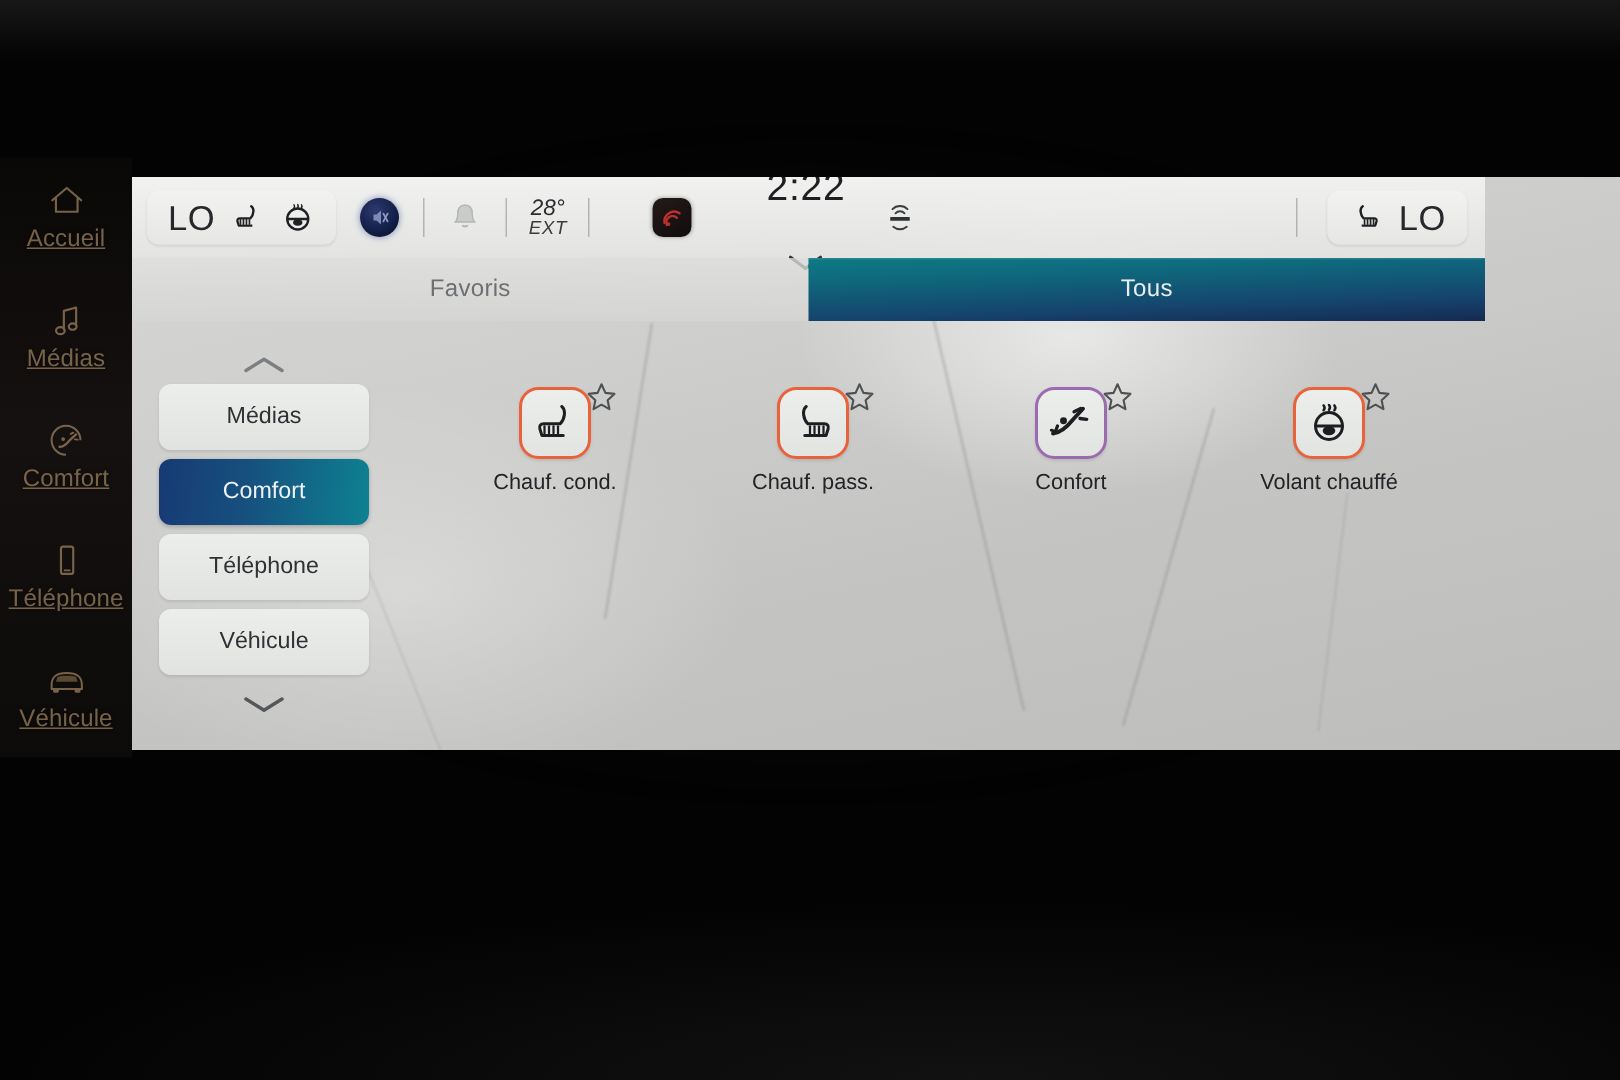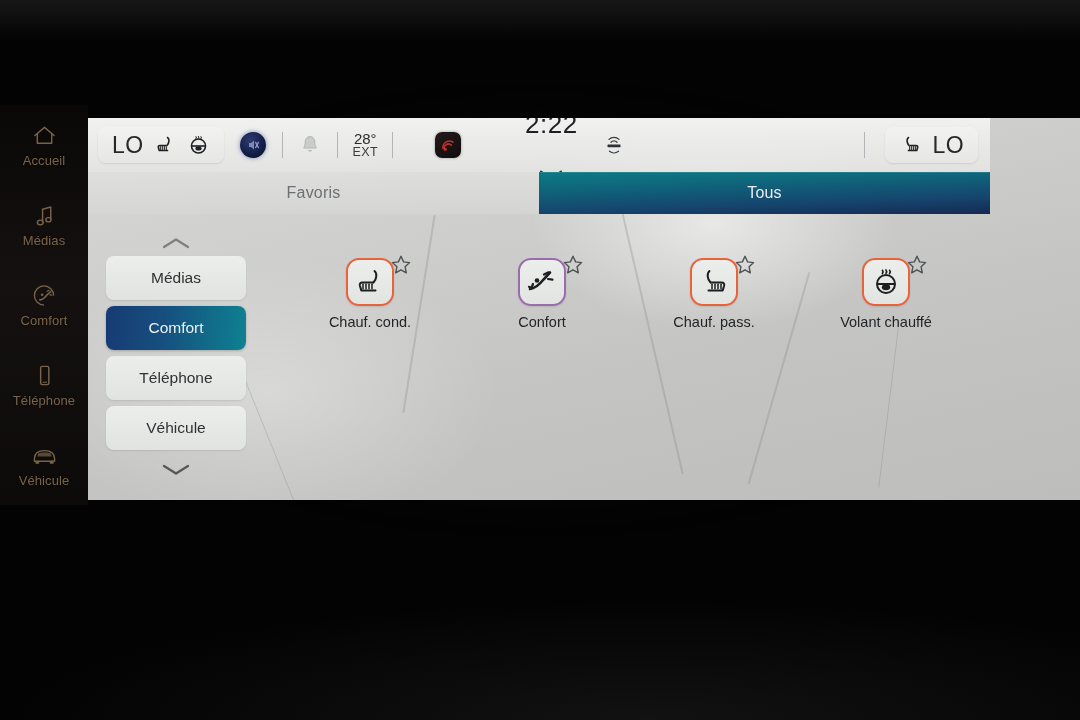--- a/index.html
+++ b/index.html
@@ -38,22 +38,22 @@
     flex:1; display:flex; flex-direction:column;
     align-items:center; justify-content:center; gap:5px;
     color:#c6a274; position:relative;
   }
   .side-item.dim { opacity:0.62; }
   .side-item.active {
     background:linear-gradient(180deg,#0d2530 0%, #0f2c3a 50%, #0a1e28 100%);
     color:#e8e8ea;
   }
   .side-label {
-    font-size:13px; letter-spacing:0.1px;
-    color:#b8986e; text-shadow:0 0 3px rgba(0,0,0,0.8);
+    font-size:16px; letter-spacing:0.1px;
+    color:#b8986e; text-shadow:0 0 3px rgba(0,0,0,0.8);text-decoration:underline;
   }
   .side-item.active .side-label { color:#e2e4e6; }
   .side-ico { width:27px; height:25px; display:block; }
 
   
   #screen {
     position:absolute; left:88px; top:118px; width:1008px; height:382px;
     overflow:hidden; z-index:4;
     background:#c9cac7;
   }
@@ -261,38 +261,38 @@
 
       <div class="sb-div" style="margin-left:16px;"></div>
 
       <svg width="22" height="24" viewBox="0 0 22 24" style="margin-left:16px;">
         <path d="M11 3.6 C7.8 3.6 6.2 6 6.2 9 C6.2 13 4.6 15 4.6 15 H17.4 C17.4 15 15.8 13 15.8 9 C15.8 6 14.2 3.6 11 3.6 Z" fill="#c9ccc8" stroke="#b3b7b3" stroke-width="1"></path>
         <path d="M9.2 17 C9.5 18.5 12.5 18.5 12.8 17" fill="#c9ccc8" stroke="#b3b7b3" stroke-width="1"></path>
       </svg>
 
       <div class="sb-div" style="margin-left:16px;"></div>
 
-      <div class="sb-temp" style="margin-left:14px;">
+      <div class="sb-temp" style="margin-left:14px;font-style:italic;">
         <span class="t1">28°</span>
         <span class="t2">EXT</span>
       </div>
 
       <div class="sb-div" style="margin-left:14px;"></div>
 
       <div class="app-tile" style="margin-left:42px;">
         <svg width="18" height="18" viewBox="0 0 18 18">
           <g fill="none" stroke="#c0302b" stroke-width="1.6" stroke-linecap="round">
             <path d="M4 12.5 A6.5 6.5 0 0 1 14 6.2"></path>
             <path d="M5.6 14 A4.2 4.2 0 0 1 12.3 9.2"></path>
           </g>
           <circle cx="6.6" cy="13.4" r="1.3" fill="#c0302b"></circle>
         </svg>
       </div>
 
-      <div class="clock-wrap" style="margin-left:64px;gap:31px;">
+      <div class="clock-wrap" style="margin-left:50px;gap:31px;">
         <span class="sb-clock">2:22</span>
         <svg width="30" height="13" viewBox="0 0 30 13" style="margin-top:-2px;">
           <path d="M5 2.5 L15 10 L25 2.5" fill="none" stroke="#35383b" stroke-width="2.1" stroke-linecap="round" stroke-linejoin="round"></path>
         </svg>
       </div>
 
       <svg width="28" height="28" viewBox="0 0 28 28" style="margin-left:22px;">
         <g fill="none" stroke="#3b3e41" stroke-width="1.3" stroke-linecap="round">
           <path d="M9 8.4 A7 7 0 0 1 19 8.4"></path>
           <path d="M11 11.2 A4 4 0 0 1 17 11.2"></path>
@@ -369,50 +369,50 @@
             </g>
           </svg>
         </div>
         <div class="app-label">Chauf. cond.</div>
         <svg class="star-btn" width="22" height="22" viewBox="0 0 22 22">
           <path d="M11 2.2 L13.6 7.9 L19.6 8.6 L15.1 12.8 L16.3 18.8 L11 15.8 L5.7 18.8 L6.9 12.8 L2.4 8.6 L8.4 7.9 Z" fill="none" stroke="#4e5154" stroke-width="1.4" stroke-linejoin="round"></path>
         </svg>
       </div>
 
       <div class="app-cell">
-        <div class="app-icon-box b-violet">
-          <svg width="34" height="32" viewBox="0 0 34 32">
-            <path d="M5 23 C10 22.5 14.5 18.5 18.5 13.5 L25 6.5" fill="none" stroke="#1c1e21" stroke-width="2.6" stroke-linecap="round"></path>
-            <circle cx="12" cy="14.5" r="2.3" fill="#1c1e21"></circle>
-            <path d="M19 8.5 l4.5 -2.2" stroke="#1c1e21" stroke-width="2.2" stroke-linecap="round"></path>
-            <path d="M23 13 l4.5 0.6" stroke="#1c1e21" stroke-width="2.2" stroke-linecap="round"></path>
-            <path d="M8 18 l-1.5 4" stroke="#1c1e21" stroke-width="2.2" stroke-linecap="round"></path>
-            <path d="M6.5 21.8 l-2.6 -1" stroke="#1c1e21" stroke-width="2" stroke-linecap="round"></path>
-          </svg>
-        </div>
-        <div class="app-label">Confort</div>
-        <svg class="star-btn" width="22" height="22" viewBox="0 0 22 22">
-          <path d="M11 2.2 L13.6 7.9 L19.6 8.6 L15.1 12.8 L16.3 18.8 L11 15.8 L5.7 18.8 L6.9 12.8 L2.4 8.6 L8.4 7.9 Z" fill="none" stroke="#4e5154" stroke-width="1.4" stroke-linejoin="round"></path>
-        </svg>
-      </div>
-
-      <div class="app-cell">
         <div class="app-icon-box b-orange">
           <svg width="34" height="32" viewBox="0 0 34 32">
             <path d="M12.5 5 C9.5 7.4 10.5 13.5 13.5 16.5" fill="none" stroke="#1c1e21" stroke-width="2" stroke-linecap="round"></path>
             <path d="M14 16.5 L24.5 16.5 C26.7 16.5 27.6 17.8 27.1 19.8 L25.7 24.4 L11.5 24.4" fill="none" stroke="#1c1e21" stroke-width="2" stroke-linejoin="round" stroke-linecap="round"></path>
             <g stroke="#1c1e21" stroke-width="1.5" stroke-linecap="round">
               <line x1="24" y1="18.2" x2="24" y2="22.8"></line>
               <line x1="21" y1="18.2" x2="21" y2="22.8"></line>
               <line x1="18" y1="18.2" x2="18" y2="22.8"></line>
               <line x1="15" y1="18.2" x2="15" y2="22.8"></line>
             </g>
           </svg>
         </div>
         <div class="app-label">Chauf. pass.</div>
+        <svg class="star-btn" width="22" height="22" viewBox="0 0 22 22">
+          <path d="M11 2.2 L13.6 7.9 L19.6 8.6 L15.1 12.8 L16.3 18.8 L11 15.8 L5.7 18.8 L6.9 12.8 L2.4 8.6 L8.4 7.9 Z" fill="none" stroke="#4e5154" stroke-width="1.4" stroke-linejoin="round"></path>
+        </svg>
+      </div>
+
+      <div class="app-cell">
+        <div class="app-icon-box b-violet">
+          <svg width="34" height="32" viewBox="0 0 34 32">
+            <path d="M5 23 C10 22.5 14.5 18.5 18.5 13.5 L25 6.5" fill="none" stroke="#1c1e21" stroke-width="2.6" stroke-linecap="round"></path>
+            <circle cx="12" cy="14.5" r="2.3" fill="#1c1e21"></circle>
+            <path d="M19 8.5 l4.5 -2.2" stroke="#1c1e21" stroke-width="2.2" stroke-linecap="round"></path>
+            <path d="M23 13 l4.5 0.6" stroke="#1c1e21" stroke-width="2.2" stroke-linecap="round"></path>
+            <path d="M8 18 l-1.5 4" stroke="#1c1e21" stroke-width="2.2" stroke-linecap="round"></path>
+            <path d="M6.5 21.8 l-2.6 -1" stroke="#1c1e21" stroke-width="2" stroke-linecap="round"></path>
+          </svg>
+        </div>
+        <div class="app-label">Confort</div>
         <svg class="star-btn" width="22" height="22" viewBox="0 0 22 22">
           <path d="M11 2.2 L13.6 7.9 L19.6 8.6 L15.1 12.8 L16.3 18.8 L11 15.8 L5.7 18.8 L6.9 12.8 L2.4 8.6 L8.4 7.9 Z" fill="none" stroke="#4e5154" stroke-width="1.4" stroke-linejoin="round"></path>
         </svg>
       </div>
 
       <div class="app-cell">
         <div class="app-icon-box b-orange">
           <svg width="34" height="32" viewBox="0 0 34 32">
             <circle cx="17" cy="18" r="9" fill="none" stroke="#1c1e21" stroke-width="2"></circle>
             <path d="M8.3 18 L25.7 18" stroke="#1c1e21" stroke-width="2"></path>

